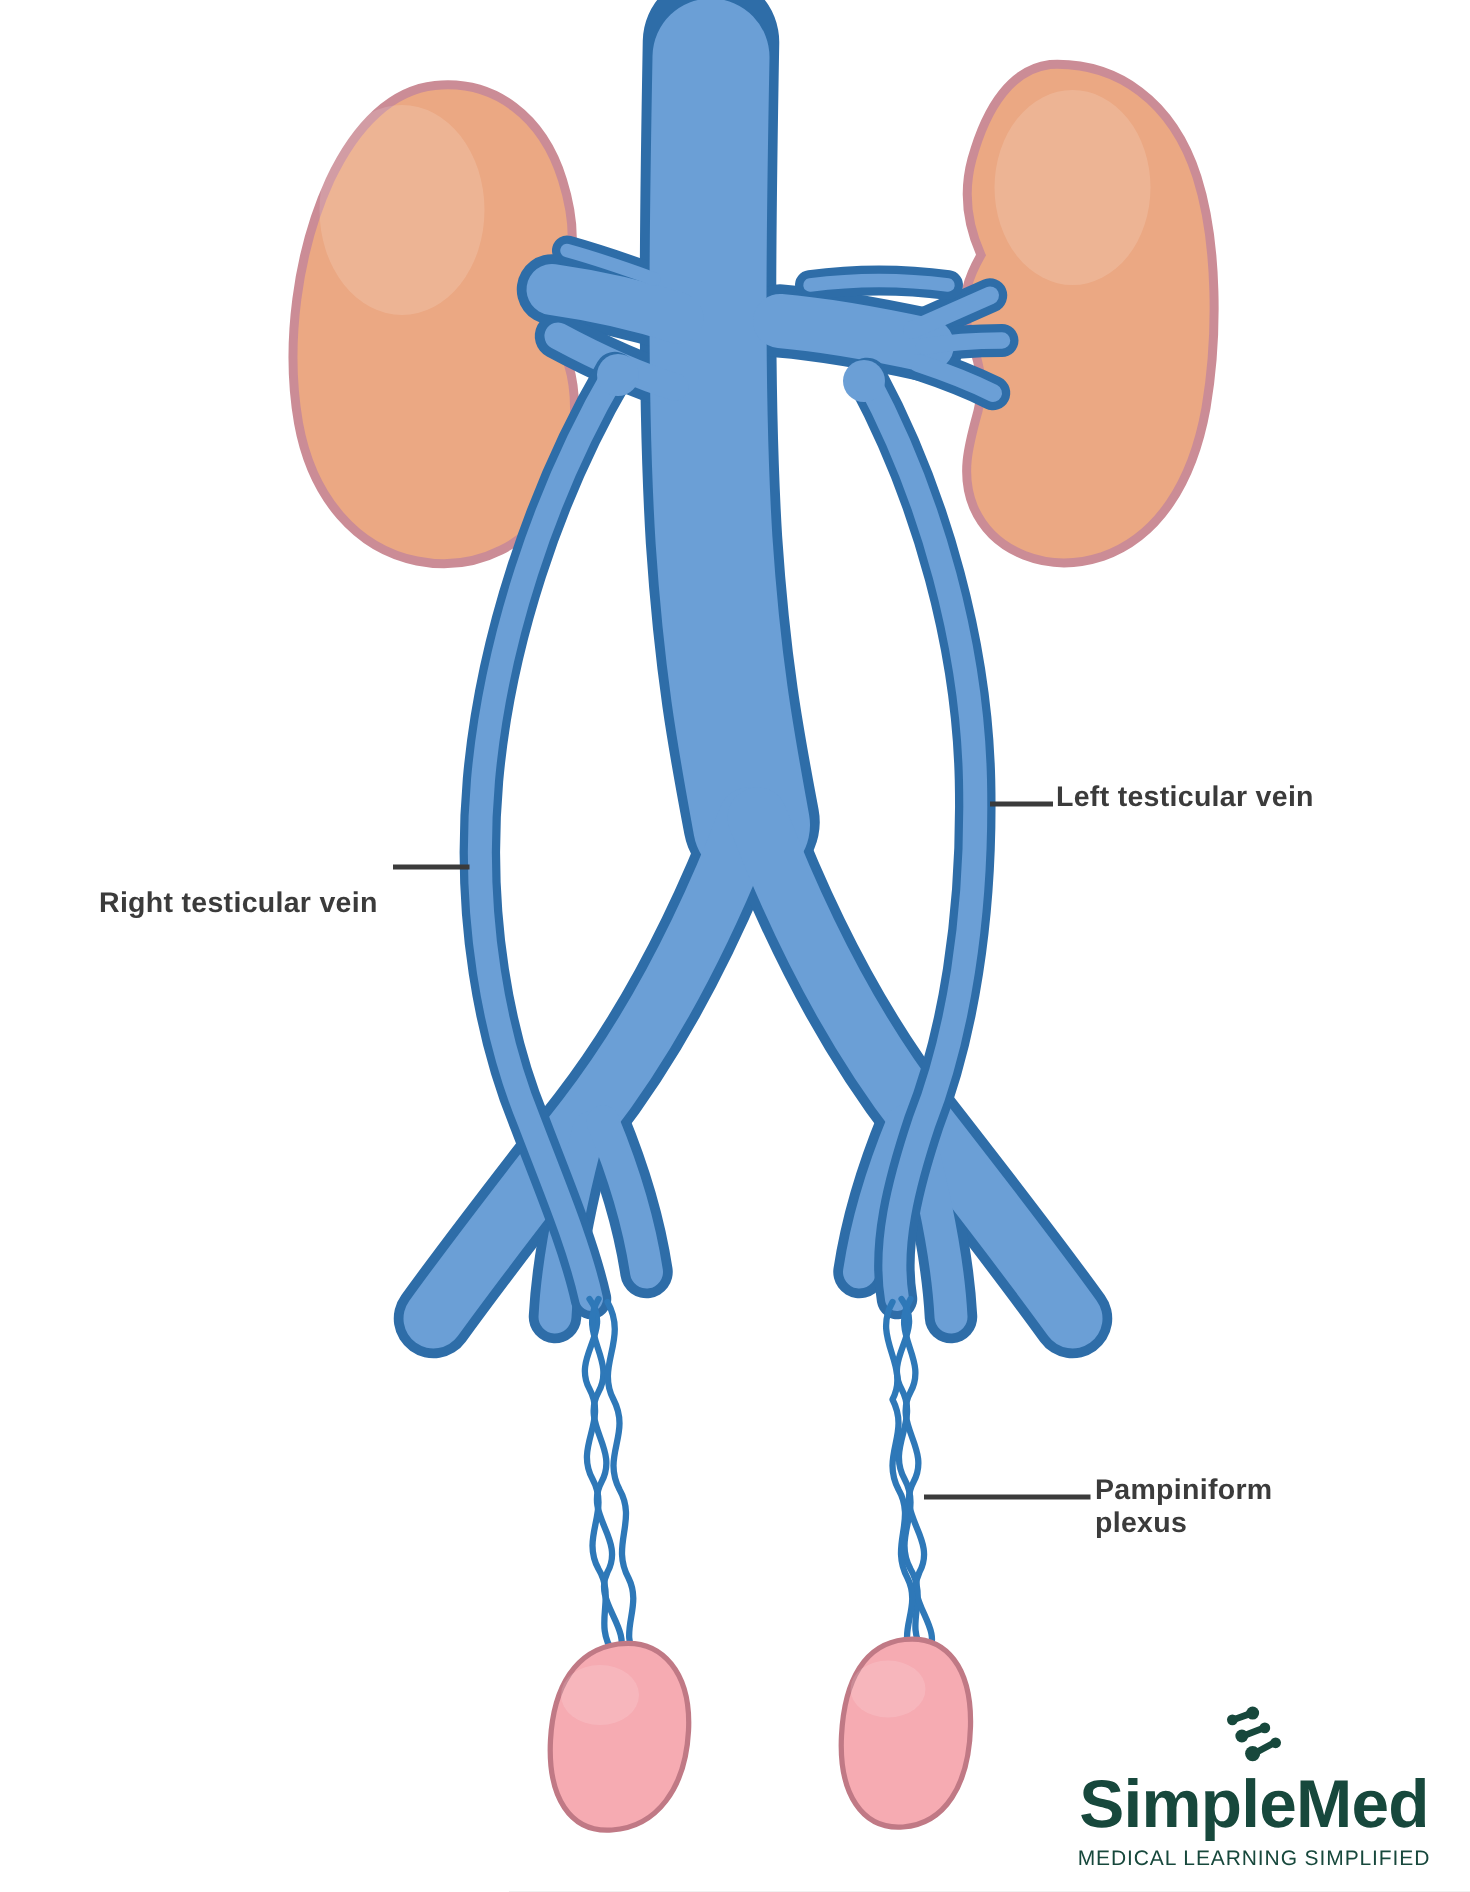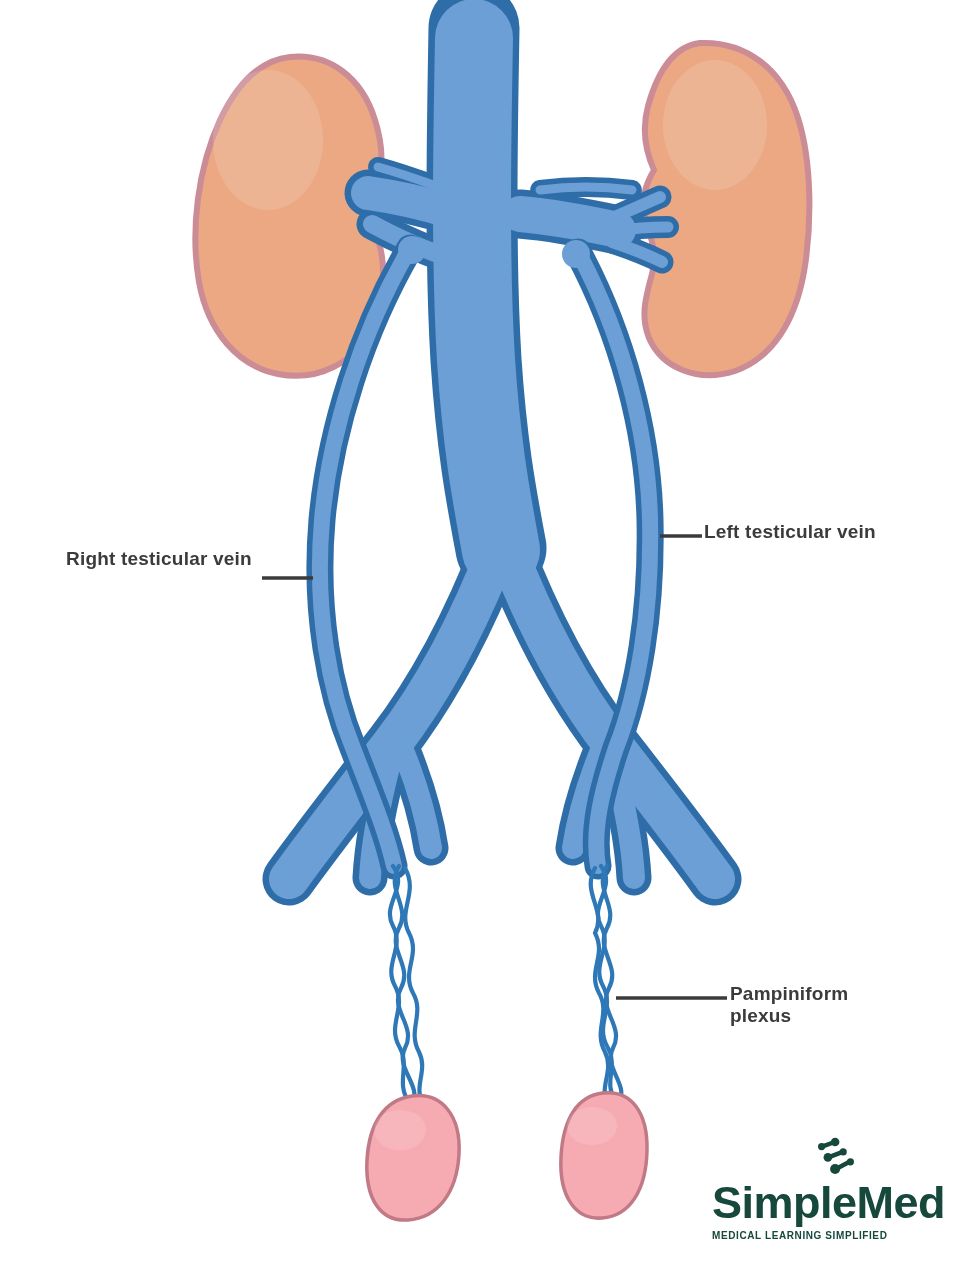--- a/index.html
+++ b/index.html
@@ -31,33 +31,33 @@
   .testis{fill:var(--testis-fill);stroke:var(--testis-outline);stroke-width:3.5;}
   .plexus{stroke:var(--plexus-line);stroke-width:4.2;fill:none;stroke-linecap:round;stroke-linejoin:round;}
   .leader{stroke:var(--leader-line);stroke-width:3.4;}
   .patch{fill:var(--vein-fill);}
   .hl{fill:#ffffff;opacity:.14;}
   .anat-label{
     position:absolute;
     color:var(--label-text);
     font-size:19px;font-weight:700;line-height:1.14;letter-spacing:.2px;
   }
-  .label-right{left:66px;top:548px;width:205px;}
+  .label-right{left:66px;top:592px;width:205px;}
   .label-left{left:704px;top:521px;width:195px;}
   .label-plexus{left:730px;top:983px;width:178px;}
   .logo{
     position:absolute;left:712px;top:1134px;width:248px;
-    color:var(--logo-green);
+    text-align:center;color:var(--logo-green);
   }
   .logo-icon{display:block;margin:0 auto 2px auto;}
   .logo-word{
     font-size:45px;font-weight:800;letter-spacing:-.5px;line-height:1;
   }
   .logo-tagline{
-    margin-top:5px;font-size:10px;font-weight:700;letter-spacing:.6px;
+    margin-top:5px;font-size:14px;font-weight:400;letter-spacing:.6px;
   }
 </style>
 </head>
 <body>
 
 <div class="stage">
 
   <svg class="art" width="980" height="1261" viewBox="0 0 980 1261">
     <defs>
 

